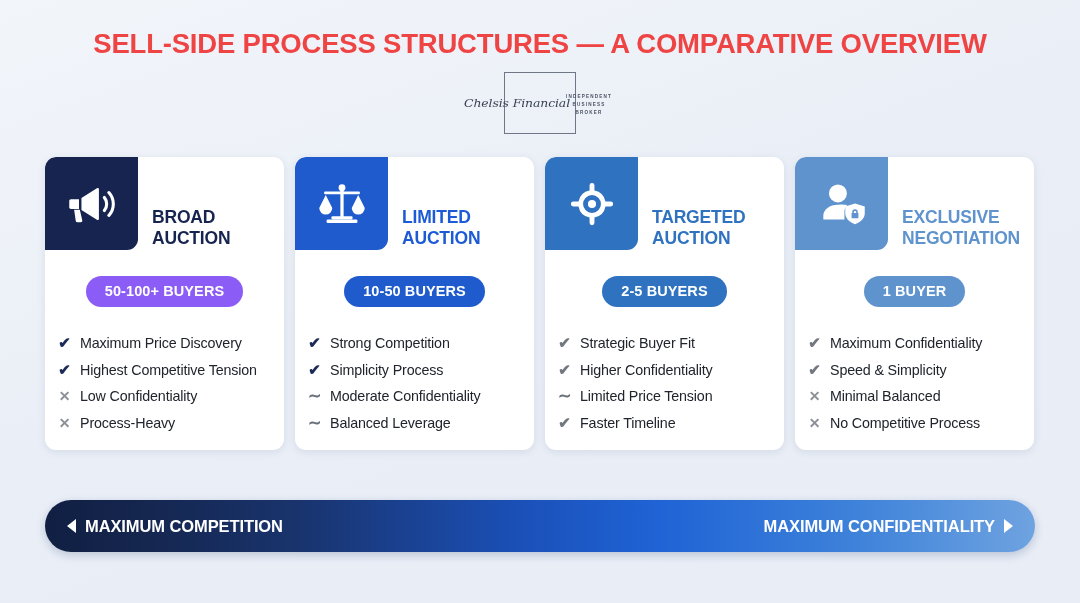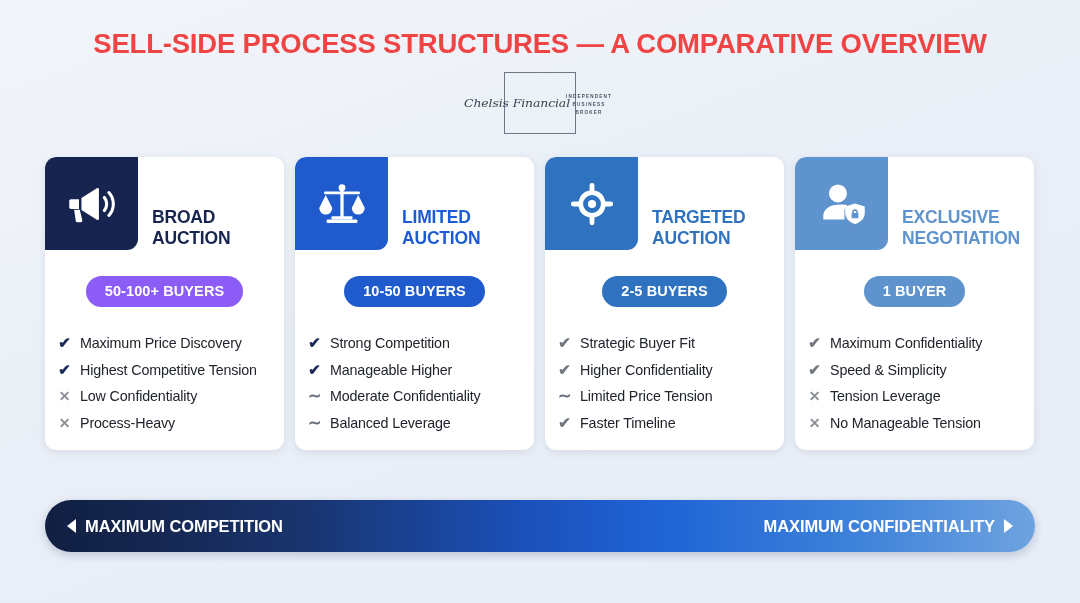--- a/index.html
+++ b/index.html
@@ -282,21 +282,21 @@
       <div class="badge-row">
         <span class="badge" style="background:#1f5bcd">10-50 BUYERS</span>
       </div>
       <ul class="features">
         <li>
             <span class="mark check-dark">✔</span>
             <span>Strong Competition</span>
           </li>
         <li>
             <span class="mark check-dark">✔</span>
-            <span>Manageable Higher</span>
+            <span>Simplicity Process</span>
           </li>
         <li>
             <span class="mark tilde">∼</span>
             <span>Moderate Confidentiality</span>
           </li>
         <li>
             <span class="mark tilde">∼</span>
             <span>Balanced Leverage</span>
           </li>
       </ul>
@@ -360,25 +360,25 @@
         <li>
             <span class="mark check-gray">✔</span>
             <span>Maximum Confidentiality</span>
           </li>
         <li>
             <span class="mark check-gray">✔</span>
             <span>Speed &amp; Simplicity</span>
           </li>
         <li>
             <span class="mark cross">✕</span>
-            <span>Tension Leverage</span>
+            <span>Minimal Balanced</span>
           </li>
         <li>
             <span class="mark cross">✕</span>
-            <span>No Manageable Tension</span>
+            <span>No Competitive Process</span>
           </li>
       </ul>
     </div>
 
   </div>
 
   <div class="spectrum">
     <div class="spec-side">
       <span class="tri-l"></span>
       <span>MAXIMUM COMPETITION</span>

